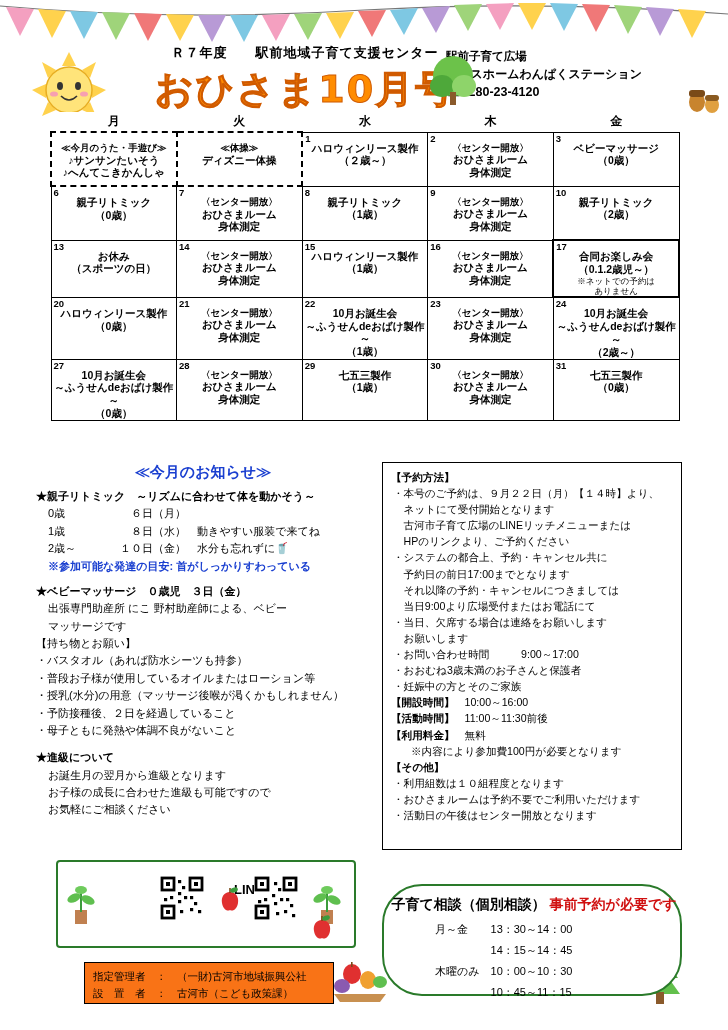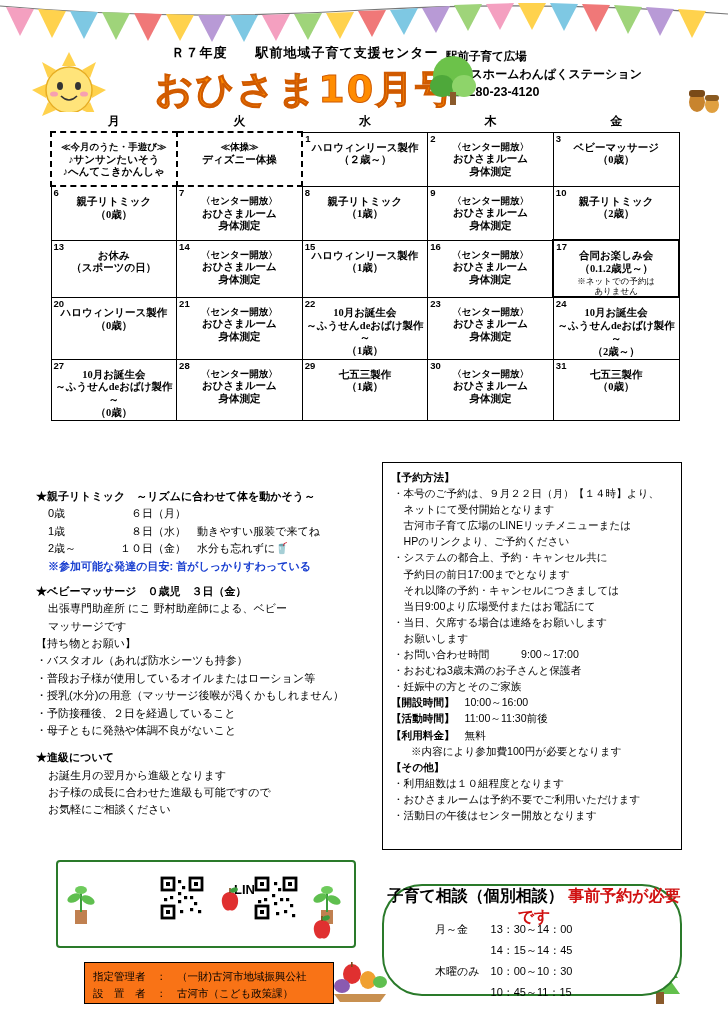--- a/index.html
+++ b/index.html
@@ -42,21 +42,21 @@
   .calendar { position: absolute; left: 50px; top: 112px; width: 630px; border-collapse: collapse; }
   .calendar td, .calendar th { border: 1px solid #000; }
   .calendar th {
     height: 16px; font-size: 12px; font-weight: bold; background: #fff;
     border-left: none; border-right: none; border-top: none; border-bottom: none;
   }
   .dow-row th { border: none; }
   .cell { width: 126px; height: 54px; vertical-align: top; position: relative; padding: 0; }
   .daynum { position: absolute; left: 2px; top: 0px; font-size: 9.5px; font-weight: bold; }
   .cellbody {
-    padding-top: 9px; text-align: center; font-size: 10.5px; line-height: 1.22; font-weight: bold; font-family: Liberation Serif, serif;
+    padding-top: 9px; text-align: center; font-size: 10.5px; line-height: 1.22; font-weight: bold;
   }
   .cellbody .sm { font-size: 9.5px; font-weight: bold; }
   .dashcell { border: 2px dashed #000 !important; }
   .boldcell { border: 2px solid #000 !important; }
   .warn { font-size: 8.5px; font-weight: normal; }
 
   
   .notice-title {
     position: absolute; left: 58px; top: 463px; width: 290px; text-align: center;
     font-size: 15px; font-weight: bold; color: #1a3fd0;
@@ -92,21 +92,21 @@
     position: absolute; left: 84px; top: 962px; width: 250px; height: 42px;
     border: 1px solid #000; background: #f97316; font-size: 10.5px;
     padding: 5px 8px; line-height: 1.6;
   }
 
   
   .consultbox {
     position: absolute; left: 382px; top: 884px; width: 300px; height: 112px;
     border: 2px solid #2a7a2a; border-radius: 40px; background: #fff;
   }
-  .consult-title { position: absolute; left: 0; top: 0; width: 300px; text-align: center; font-size: 16px; font-weight: bold; }
+  .consult-title { position: absolute; left: 0; top: 10px; width: 300px; text-align: center; font-size: 14px; font-weight: bold; }
   .consult-title .red { color: #d01010; }
   .consult-rows { position: absolute; left: 48px; top: 32px; font-size: 11px; line-height: 1.55; }
   .consult-rows td { padding-right: 8px; vertical-align: top; }
 
   .kazari { position: absolute; }
 </style>
 </head>
 <body>
 
 <div class="page">
@@ -389,20 +389,21 @@
             <div class="daynum">31</div>
             <div class="cellbody">
               <div>七五三製作</div>
               <div>（0歳）</div>
             </div>
           </td>
         </tr>
       </tbody>
   </table>
 
+  <div class="notice-title">≪今月のお知らせ≫</div>
   <div class="notice-left">
     <div class="star">★親子リトミック　～リズムに合わせて体を動かそう～</div>
     <div class="indent1">0歳　　　　　　６日（月）</div>
     <div class="indent1">1歳　　　　　　８日（水）　動きやすい服装で来てね</div>
     <div class="indent1">2歳～　　　　１０日（金）　水分も忘れずに🥤</div>
     <div class="blue">※参加可能な発達の目安: 首がしっかりすわっている</div>
     <div style="height:8px"></div>
     <div class="star">★ベビーマッサージ　０歳児　３日（金）</div>
     <div class="indent1">出張専門助産所 にこ 野村助産師による、ベビー</div>
     <div class="indent1">マッサージです</div>

